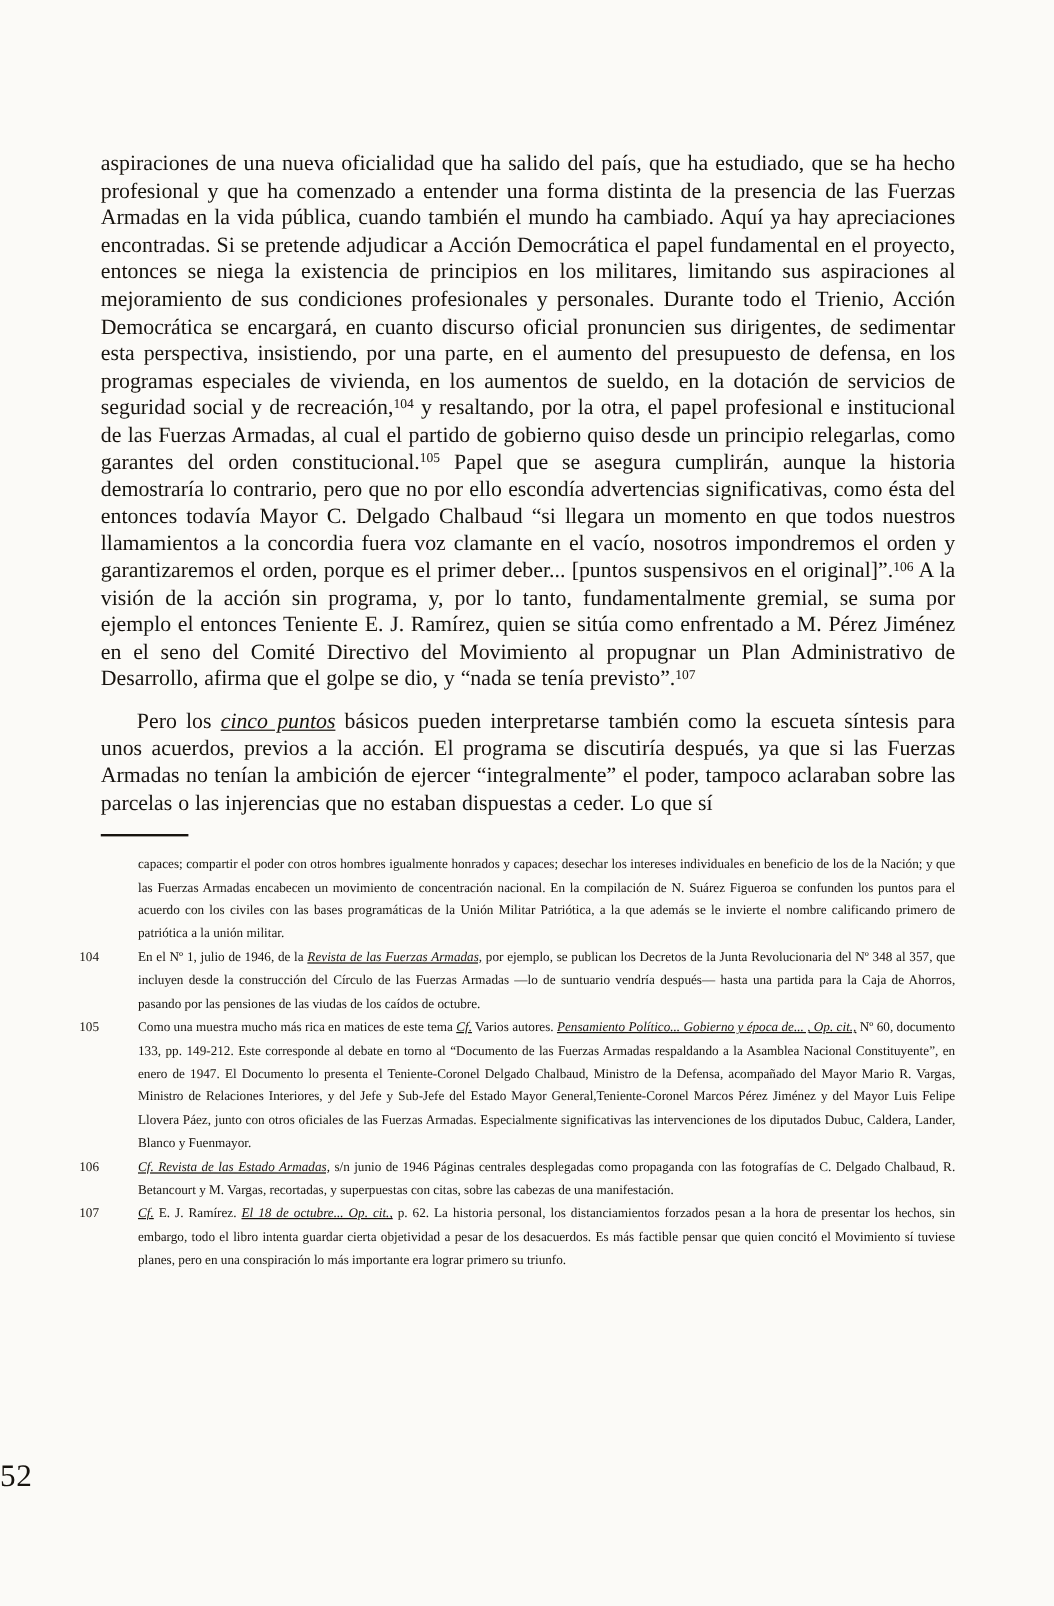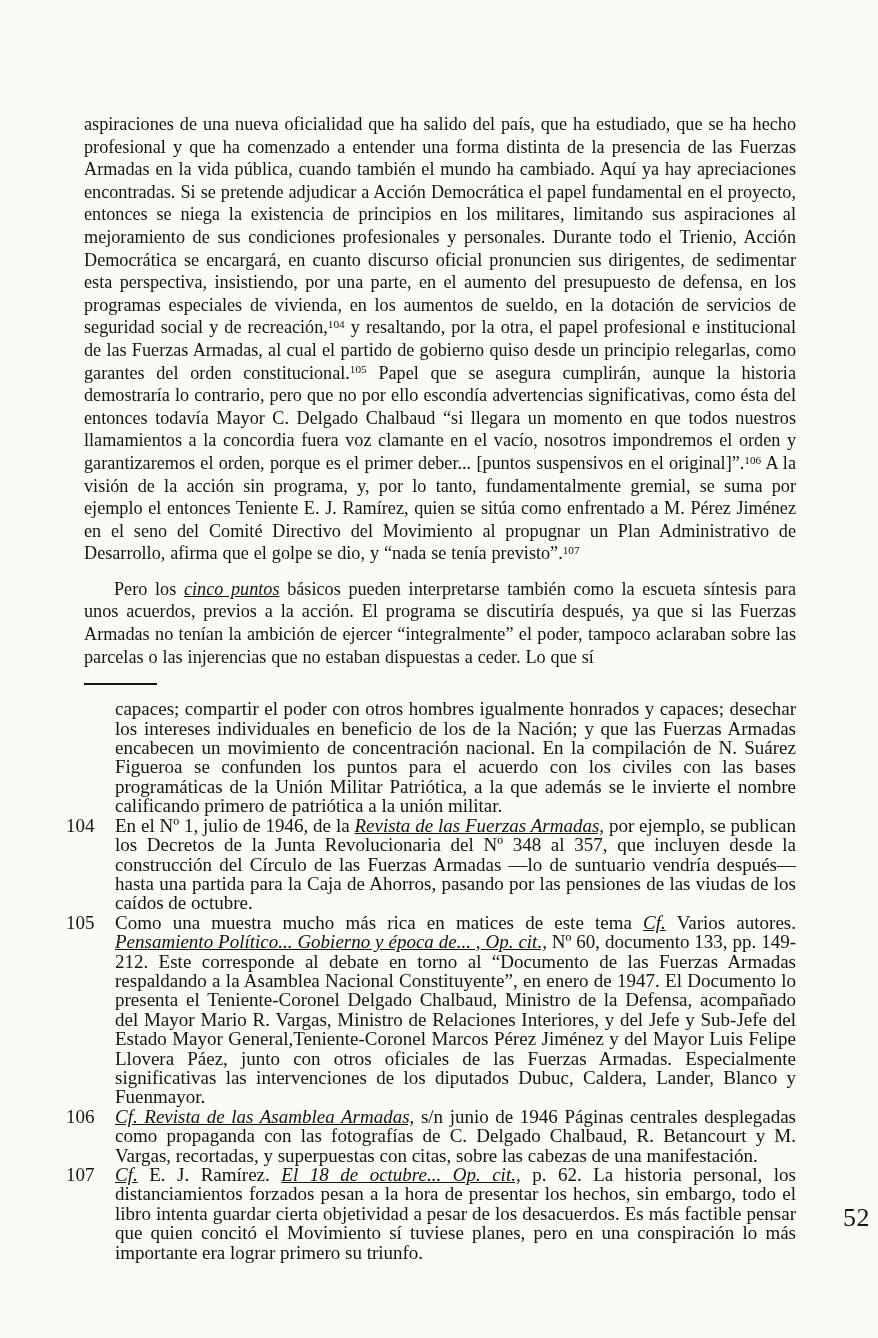--- a/index.html
+++ b/index.html
@@ -5,21 +5,21 @@
   :root {
     --paper: #fbfaf7;
     --ink: #17130e;
   }
   * { box-sizing: border-box; }
   html, body { margin: 0; padding: 0; background: var(--paper); }
   .page {
     position: relative;
     width: 878px;
     height: 1321px;
-    margin: 0 auto;
+    margin: 12px auto;
     background: var(--paper);
     color: var(--ink);
     font-family: "Liberation Serif", "DejaVu Serif", serif;
     overflow: hidden;
   }
   .content {
     position: absolute;
     left: 84px;
     top: 113px;
     width: 712px;
@@ -45,36 +45,36 @@
   .i { font-style: italic; text-decoration: underline; }
   .fn-rule {
     border: none;
     border-top: 2px solid var(--ink);
     width: 73px;
     margin: 15px 0 0 0;
   }
   .footnotes {
     margin: 14px 0 0 -18px;
     width: 730px;
-    font-size: 19px;
+    font-size: 11px;
     line-height: 19.4px;
     text-align: justify;
   }
   .fn-row { display: flex; }
   .fn-num {
     flex: 0 0 49px;
     text-align: left;
   }
   .fn-body { flex: 1; }
   .page-num {
     position: absolute;
     left: 0;
     right: 8px;
     top: 1203px;
-    text-align: right;
+    text-align: left;
     font-size: 26px;
     letter-spacing: 0.5px;
   }
 </style>
 </head>
 <body>
 
 <div class="page">
   <div class="content">
 
@@ -96,21 +96,21 @@
         <span class="fn-body"><span>En el Nº 1, julio de 1946, de la </span><span class="i">Revista de las Fuerzas Armadas,</span><span> por ejemplo, se publican los Decretos de la Junta Revolucionaria del Nº 348 al 357, que incluyen desde la construcción del Círculo de las Fuerzas Armadas —lo de suntuario vendría después— hasta una partida para la Caja de Ahorros, pasando por las pensiones de las viudas de los caídos de octubre.</span></span>
       </div>
 
       <div class="fn-row">
         <span class="fn-num">105</span>
         <span class="fn-body"><span>Como una muestra mucho más rica en matices de este tema </span><span class="i">Cf.</span><span> Varios autores. </span><span class="i">Pensamiento Político... Gobierno y época de... , Op. cit.,</span><span> Nº 60, documento 133, pp. 149-212. Este corresponde al debate en torno al “Documento de las Fuerzas Armadas respaldando a la Asamblea Nacional Constituyente”, en enero de 1947. El Documento lo presenta el Teniente-Coronel Delgado Chalbaud, Ministro de la Defensa, acompañado del Mayor Mario R. Vargas, Ministro de Relaciones Interiores, y del Jefe y Sub-Jefe del Estado Mayor General,Teniente-Coronel Marcos Pérez Jiménez y del Mayor Luis Felipe Llovera Páez, junto con otros oficiales de las Fuerzas Armadas. Especialmente significativas las intervenciones de los diputados Dubuc, Caldera, Lander, Blanco y Fuenmayor.</span></span>
       </div>
 
       <div class="fn-row">
         <span class="fn-num">106</span>
-        <span class="fn-body"><span class="i">Cf. Revista de las Asamblea Armadas,</span><span> s/n junio de 1946 Páginas centrales desplegadas como propaganda con las fotografías de C. Delgado Chalbaud, R. Betancourt y M. Vargas, recortadas, y superpuestas con citas, sobre las cabezas de una manifestación.</span></span>
+        <span class="fn-body"><span class="i">Cf. Revista de las Estado Armadas,</span><span> s/n junio de 1946 Páginas centrales desplegadas como propaganda con las fotografías de C. Delgado Chalbaud, R. Betancourt y M. Vargas, recortadas, y superpuestas con citas, sobre las cabezas de una manifestación.</span></span>
       </div>
 
       <div class="fn-row">
         <span class="fn-num">107</span>
         <span class="fn-body"><span class="i">Cf.</span><span> E. J. Ramírez. </span><span class="i">El 18 de octubre... Op. cit.,</span><span> p. 62. La historia personal, los distanciamientos forzados pesan a la hora de presentar los hechos, sin embargo, todo el libro intenta guardar cierta objetividad a pesar de los desacuerdos. Es más factible pensar que quien concitó el Movimiento sí tuviese planes, pero en una conspiración lo más importante era lograr primero su triunfo.</span></span>
       </div>
 
     </section>
   </div>
 

